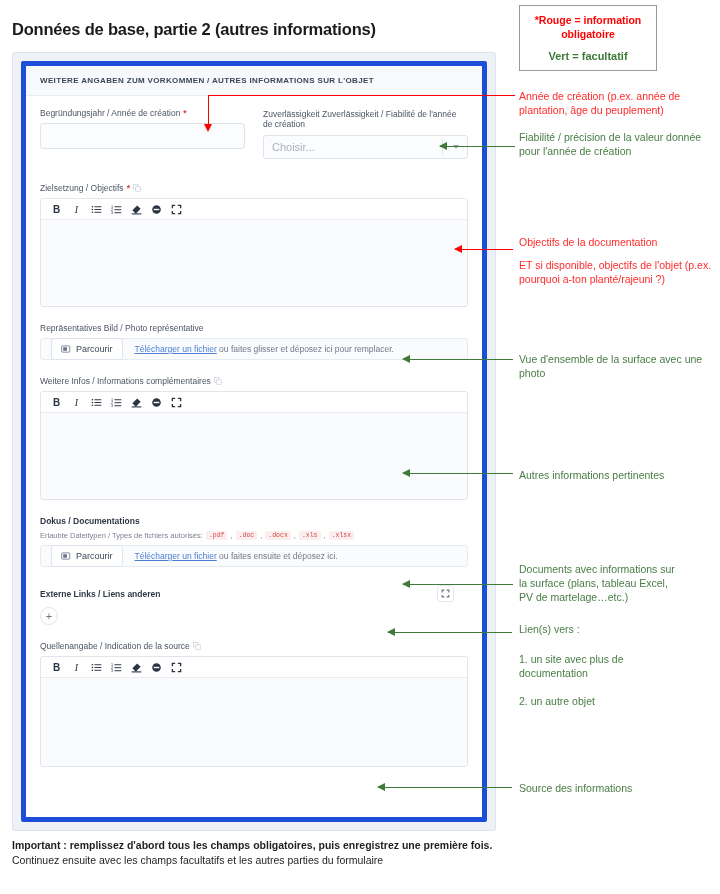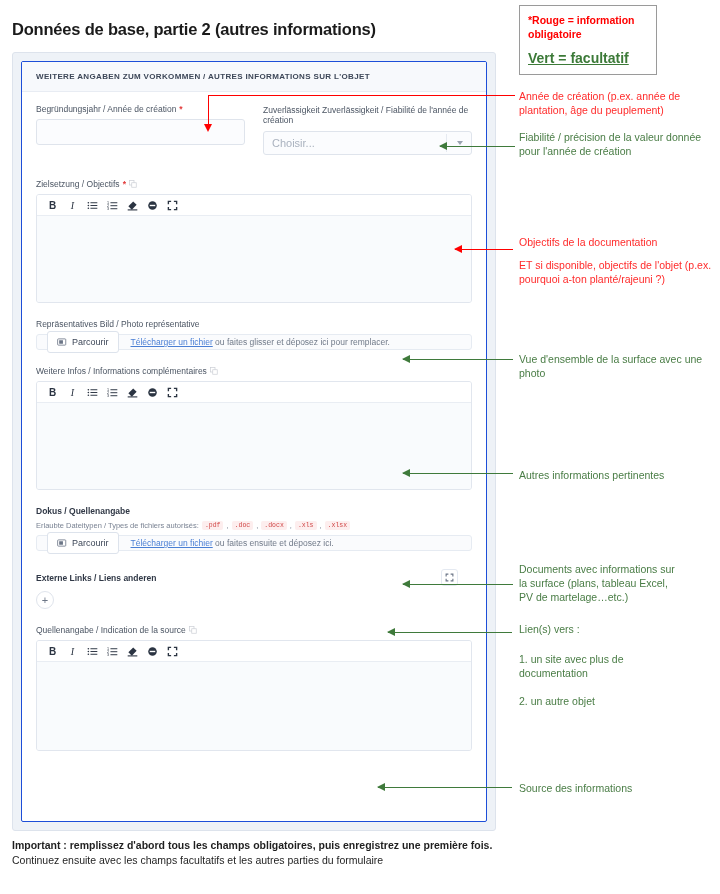--- a/index.html
+++ b/index.html
@@ -18,23 +18,24 @@
     position:absolute; left:12px; top:20px;
     font-size:16.5px; font-weight:bold; color:#1b1b1b;
     letter-spacing:-.2px;
   }
 
   
   .legend{
     position:absolute; left:519px; top:5px; width:138px;
     border:1px solid #9a9a9a; background:#fff;
     padding:7px 8px 8px 8px;
+    text-align:center;
   }
   .legend .l-red{ color:#ff0000; font-weight:bold; font-size:10.5px; line-height:1.35; }
-  .legend .l-green{ color:#3c7a38; font-weight:bold; font-size:14px; margin-top:9px;text-decoration:underline; }
+  .legend .l-green{ color:#3c7a38; font-weight:bold; font-size:11px; margin-top:9px; }
 
   
   .anno{ position:absolute; font-size:10.5px; line-height:1.35; width:205px; left:519px;}
   .anno.red{ color:#ff2b2b; }
   .anno.green{ color:#4a7d46; }
 
   
   .arrow{ position:absolute; }
   .arrow .shaft{ position:absolute; height:0; border-top:1.6px solid currentColor; top:0; left:0; }
   .arrow .head{
@@ -56,21 +57,21 @@
     border-top:8px solid currentColor;
   }
 
   
   .card{
     position:absolute; left:12px; top:52px; width:484px; height:779px;
     background:#eef2f7; border:1px solid #dde3ec; border-radius:3px;
   }
   .card-inner{
     position:absolute; left:8px; top:8px; right:8px; bottom:8px;
-    background:#ffffff; border:1px solid #1d4ed8; border-radius:2px;
+    background:#ffffff; border:5px solid #1d4ed8; border-radius:2px;
     overflow:hidden;
   }
   .card-head{
     height:30px; background:#f7f9fc; border-bottom:1px solid #e8ecf3;
     display:flex; align-items:center; padding:0 14px;
     font-size:8px; font-weight:bold; letter-spacing:.35px; color:#3d4758;
     text-transform:uppercase;
   }
   .card-body{ padding:12px 14px 0 14px; }
 
@@ -106,21 +107,21 @@
     height:21px; background:#ffffff; border-bottom:1px solid #e9edf3;
     display:flex; align-items:center; gap:9px; padding:0 10px;
   }
   .rte-bar .ic{ width:11px; height:11px; color:#2b3442; display:flex; align-items:center; justify-content:center; font-size:10px; }
   .rte-bar .ic svg{ display:block; }
   .rte-area{ background:#f9fbfd; }
 
   
   .dz{
     border:1px solid #e6ebf2; border-radius:3px; background:#fafbfd;
-    height:16px; display:flex; align-items:center; padding:0 10px; gap:12px;
+    height:22px; display:flex; align-items:center; padding:0 10px; gap:12px;
   }
   .browse{
     display:flex; align-items:center; gap:5px;
     border:1px solid #dde3ec; border-radius:3px; background:#fff;
     height:22px; padding:0 9px; font-size:9px; color:#3d4758;
   }
   .browse .fi{ width:10px;height:10px;color:#6b7586; }
   .dz-txt{ font-size:8.5px; color:#707a89; }
   .dz-txt a{ color:#4a7fd4; text-decoration:underline; }
 
@@ -320,21 +321,21 @@
                   <path d="M1 15h5v-2H3v-3H1z" fill="#2b3442"></path>
                   <path d="M15 15h-5v-2h3v-3h2z" fill="#2b3442"></path>
                 </svg>
               </span>
           </div>
           <div class="rte-area" style="height:86px"></div>
         </div>
       </div>
 
       <div class="fld" style="margin-top:16px;">
-        <div class="lbl bold">Dokus / Quellenangabe</div>
+        <div class="lbl bold">Dokus / Documentations</div>
         <div class="types">
           <span>Erlaubte Dateitypen / Types de fichiers autorisés:</span>
           <span class="chip">.pdf</span>
             <span class="sep-comma">,</span>
           <span class="chip">.doc</span>
             <span class="sep-comma">,</span>
           <span class="chip">.docx</span>
             <span class="sep-comma">,</span>
           <span class="chip">.xls</span>
             <span class="sep-comma">,</span>

